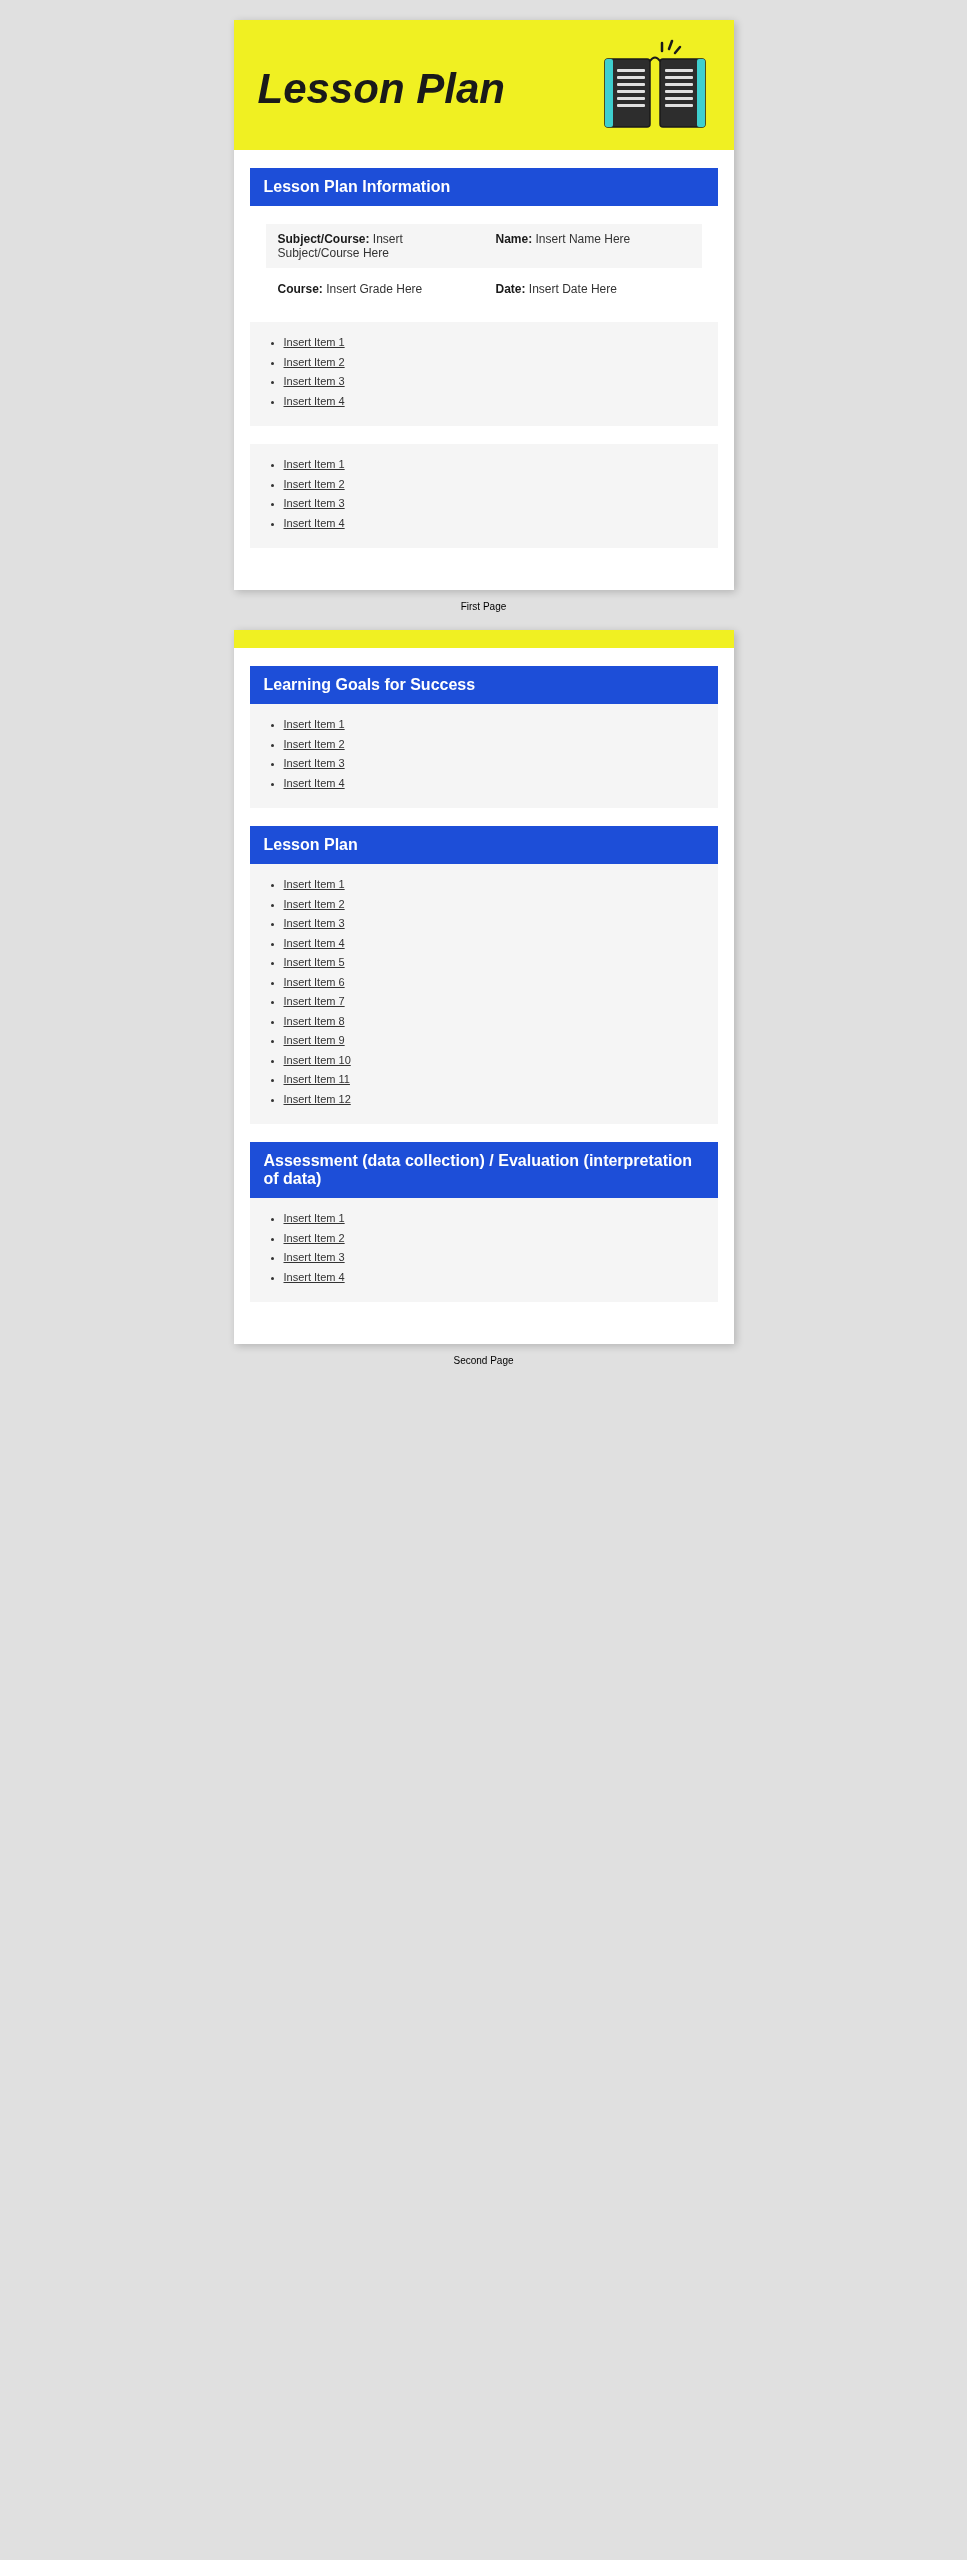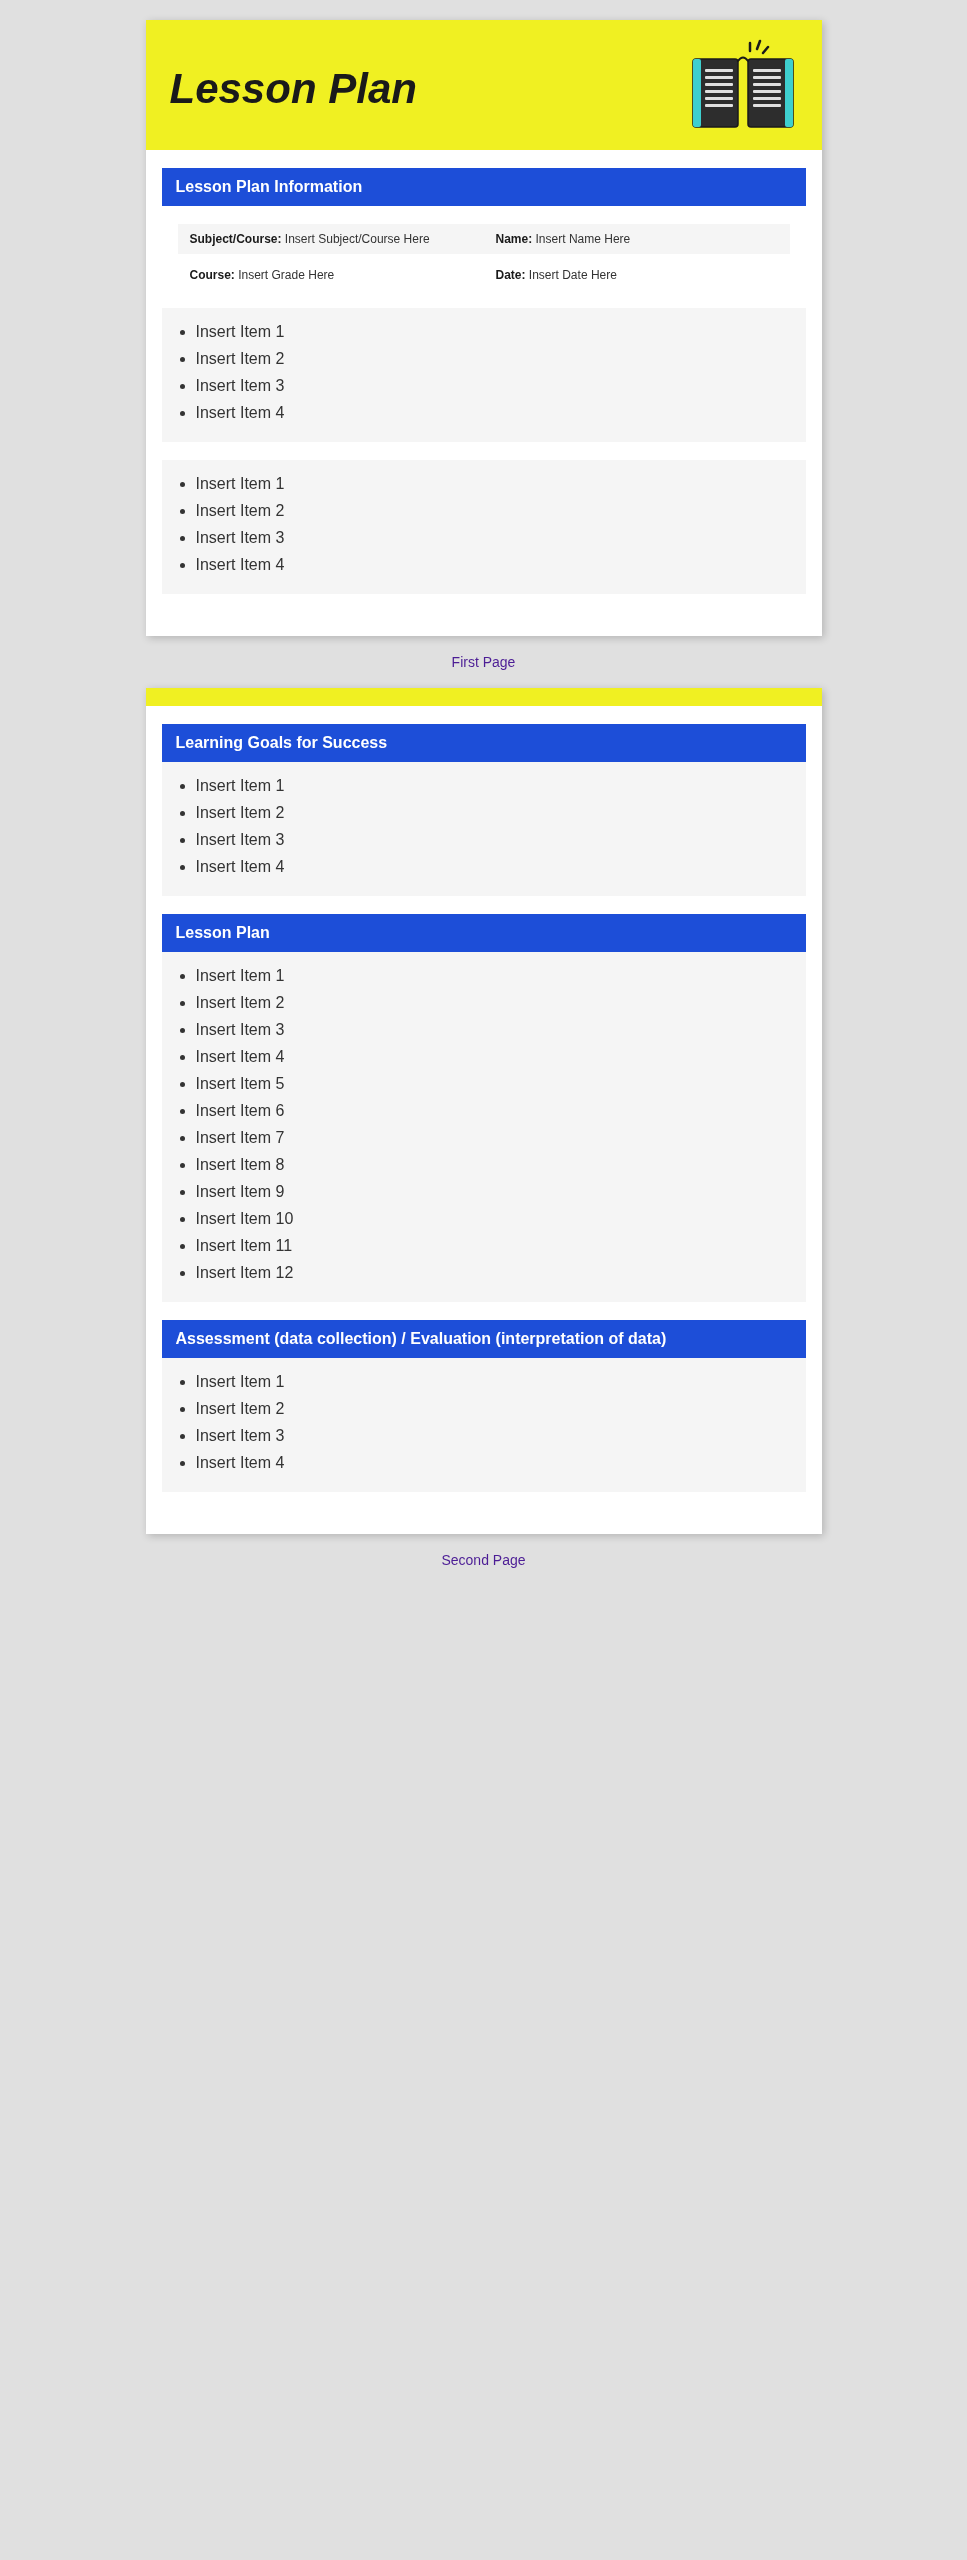--- a/index.html
+++ b/index.html
@@ -8,28 +8,28 @@
       font-family: Arial, sans-serif;
       display: flex;
       flex-direction: column;
       align-items: center;
       padding: 20px 0;
       width: 967px;
     }
 
     .page {
       background: #ffffff;
-      width: 676px;
-      margin-bottom: 10px;
+      width: 500px;
+      margin-bottom: 3px;
       box-shadow: 2px 2px 8px rgba(0,0,0,0.2);
     }
 
     .page-label {
-      font-size: 14px;
-      color: #4c1d95;
+      font-size: 10px;
+      color: #000000;
       margin: 8px 0 18px 0;
       text-align: left;
     }
 
     
     .header-banner {
       background: #f0f022;
       padding: 18px 24px 10px 24px;
       display: flex;
       align-items: center;
@@ -105,24 +105,25 @@
       background: #f5f5f5;
       padding: 12px 14px 14px 14px;
     }
 
     .section-content ul {
       list-style: disc;
       padding-left: 20px;
     }
 
     .section-content ul li {
-      font-size: 16px;
+      font-size: 11px;
       color: #333;
       margin-bottom: 3px;
       line-height: 1.5;
+      text-decoration: underline;
     }
 
     .page-content {
       padding: 0 0 24px 0;
     }
   </style>
 </head>
 <body>
 
 <div class="page">

